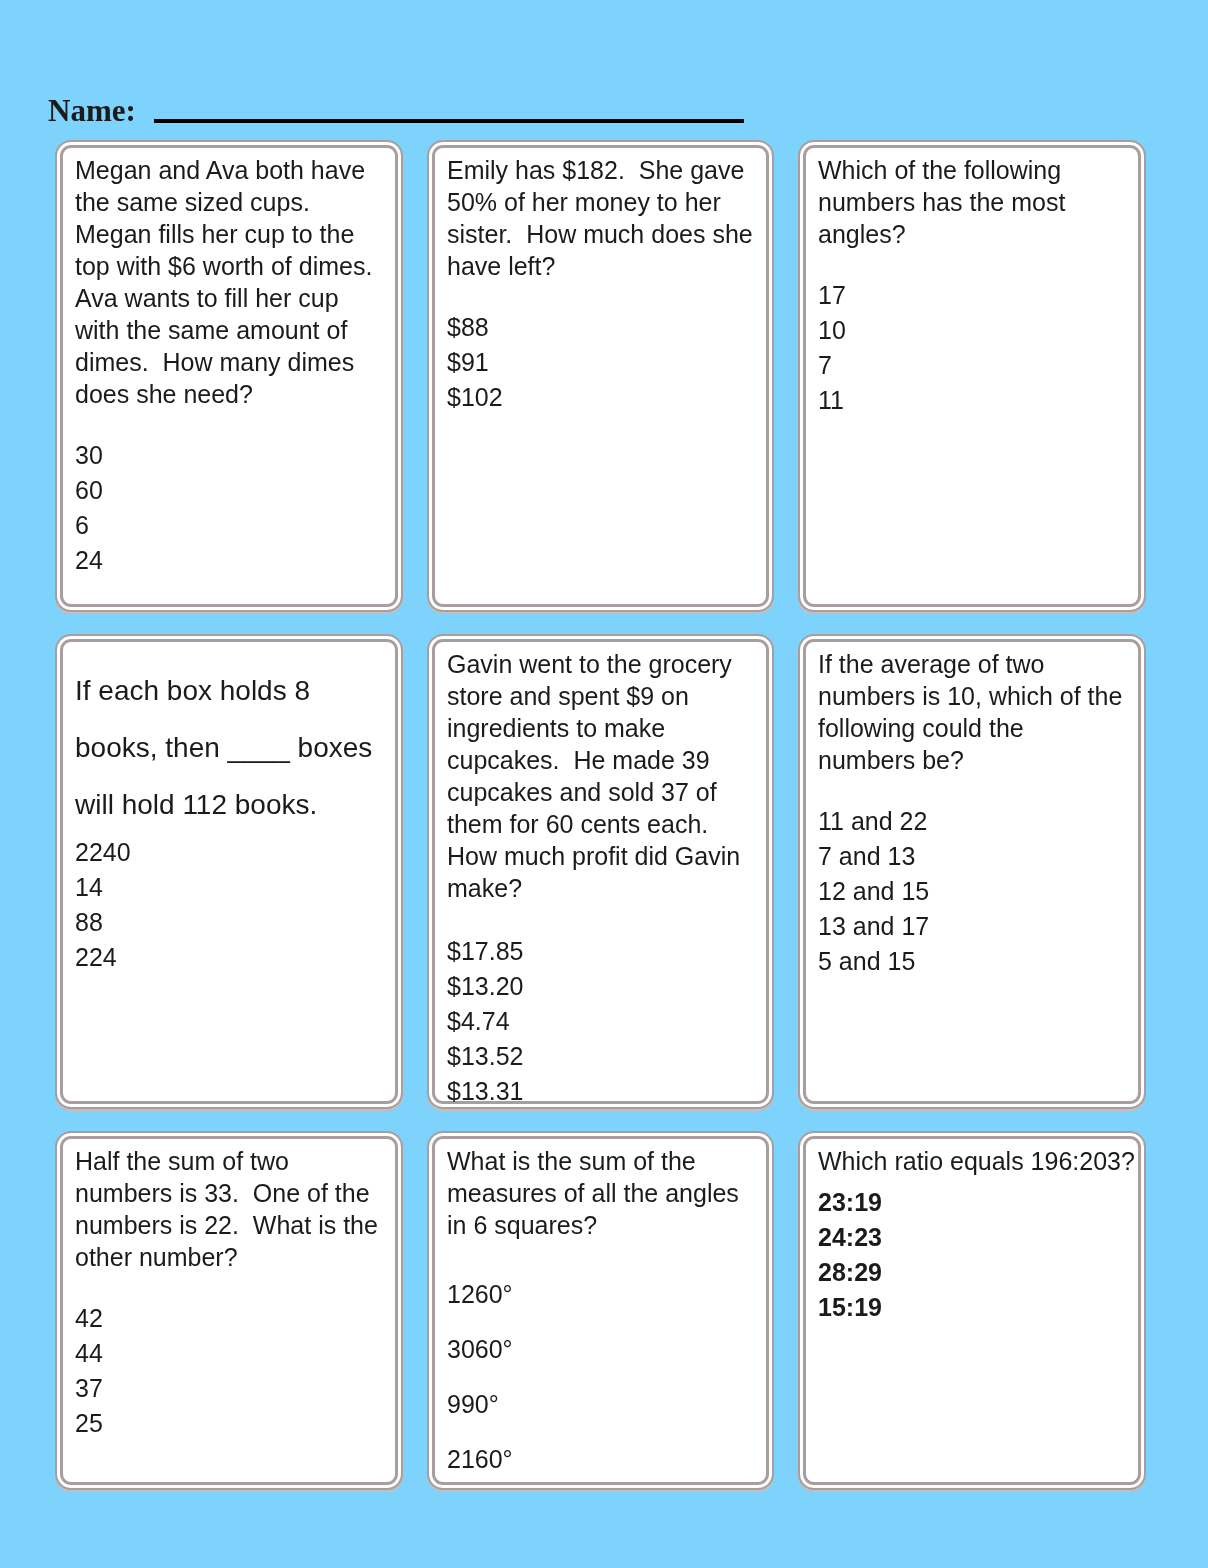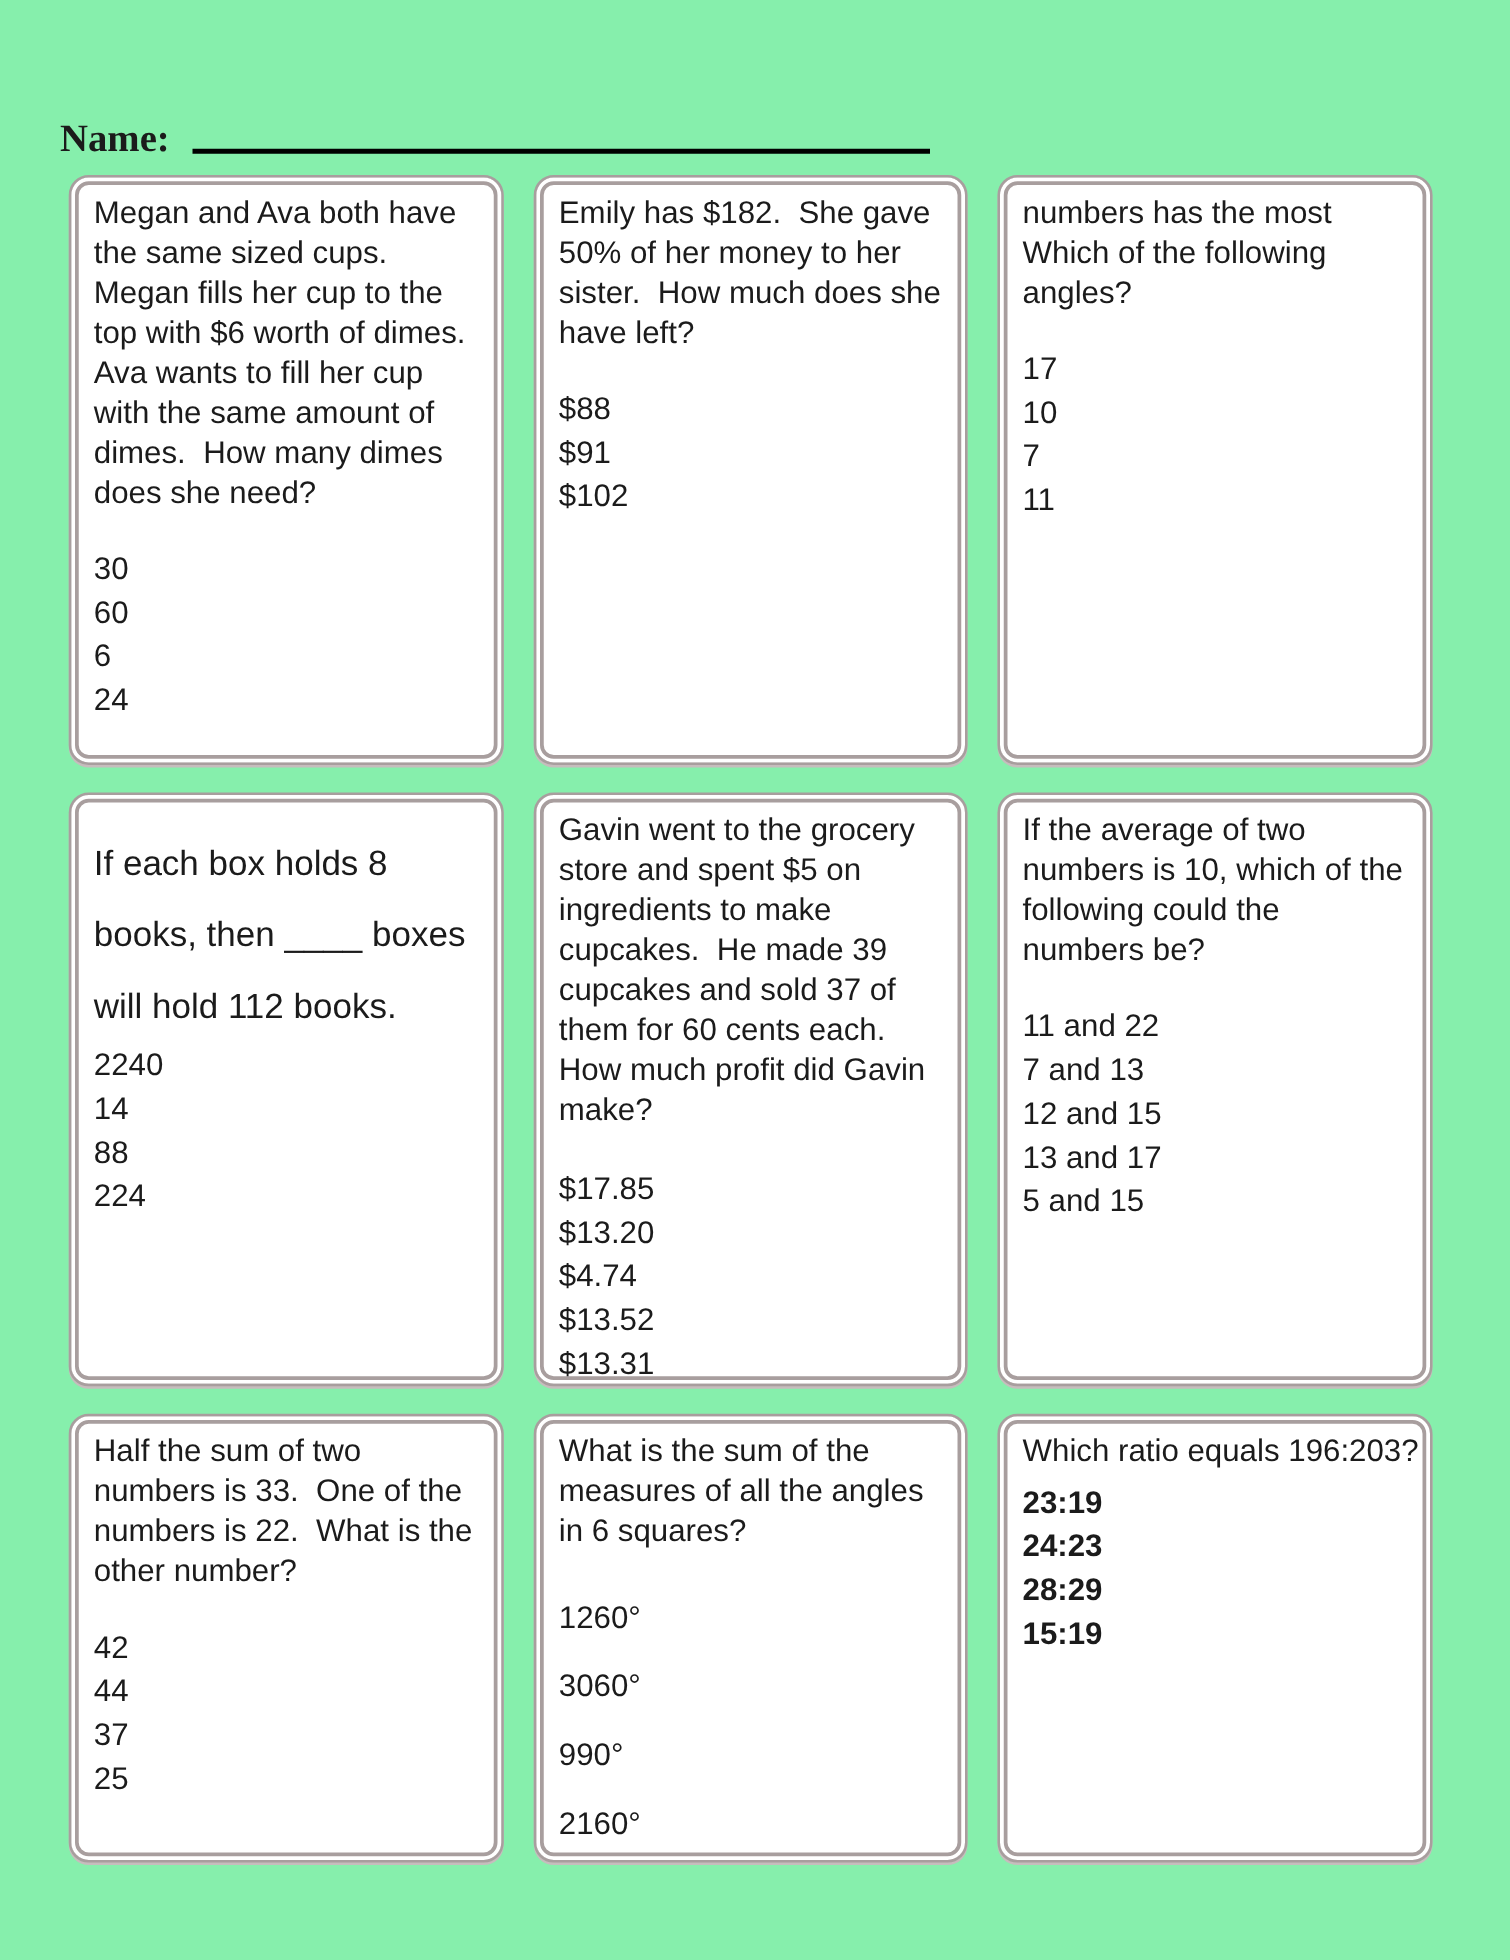--- a/index.html
+++ b/index.html
@@ -1,19 +1,19 @@
 <!DOCTYPE html>
 <html><head>
 <meta charset="utf-8">
 <style>
   html,body{margin:0;padding:0;background:#ffffff;}
   .page{
     position:relative;
     width:1208px;height:1568px;
-    background:#86efac;
+    background:#7dd3fc;
     font-family:"Liberation Sans",sans-serif;
     color:#1b1b1b;
     overflow:hidden;
   }
   
   .name-row{
     position:absolute;left:48px;top:94px;
     display:flex;align-items:flex-end;
   }
   .name-label{
@@ -95,22 +95,22 @@
       </div>
       <div class="choices">
         <div class="choice">$88</div>
         <div class="choice">$91</div>
         <div class="choice">$102</div>
       </div>
     </article>
 
     <article class="card">
       <div class="question">
+        <div class="qline">Which of the following</div>
         <div class="qline">numbers has the most</div>
-        <div class="qline">Which of the following</div>
         <div class="qline">angles?</div>
       </div>
       <div class="choices">
         <div class="choice">17</div>
         <div class="choice">10</div>
         <div class="choice">7</div>
         <div class="choice">11</div>
       </div>
     </article>
 
@@ -124,21 +124,21 @@
         <div class="choice">2240</div>
         <div class="choice">14</div>
         <div class="choice">88</div>
         <div class="choice">224</div>
       </div>
     </article>
 
     <article class="card">
       <div class="question">
         <div class="qline">Gavin went to the grocery</div>
-        <div class="qline">store and spent $5 on</div>
+        <div class="qline">store and spent $9 on</div>
         <div class="qline">ingredients to make</div>
         <div class="qline">cupcakes.  He made 39</div>
         <div class="qline">cupcakes and sold 37 of</div>
         <div class="qline">them for 60 cents each.</div>
         <div class="qline">How much profit did Gavin</div>
         <div class="qline">make?</div>
       </div>
       <div class="choices g30">
         <div class="choice">$17.85</div>
         <div class="choice">$13.20</div>

